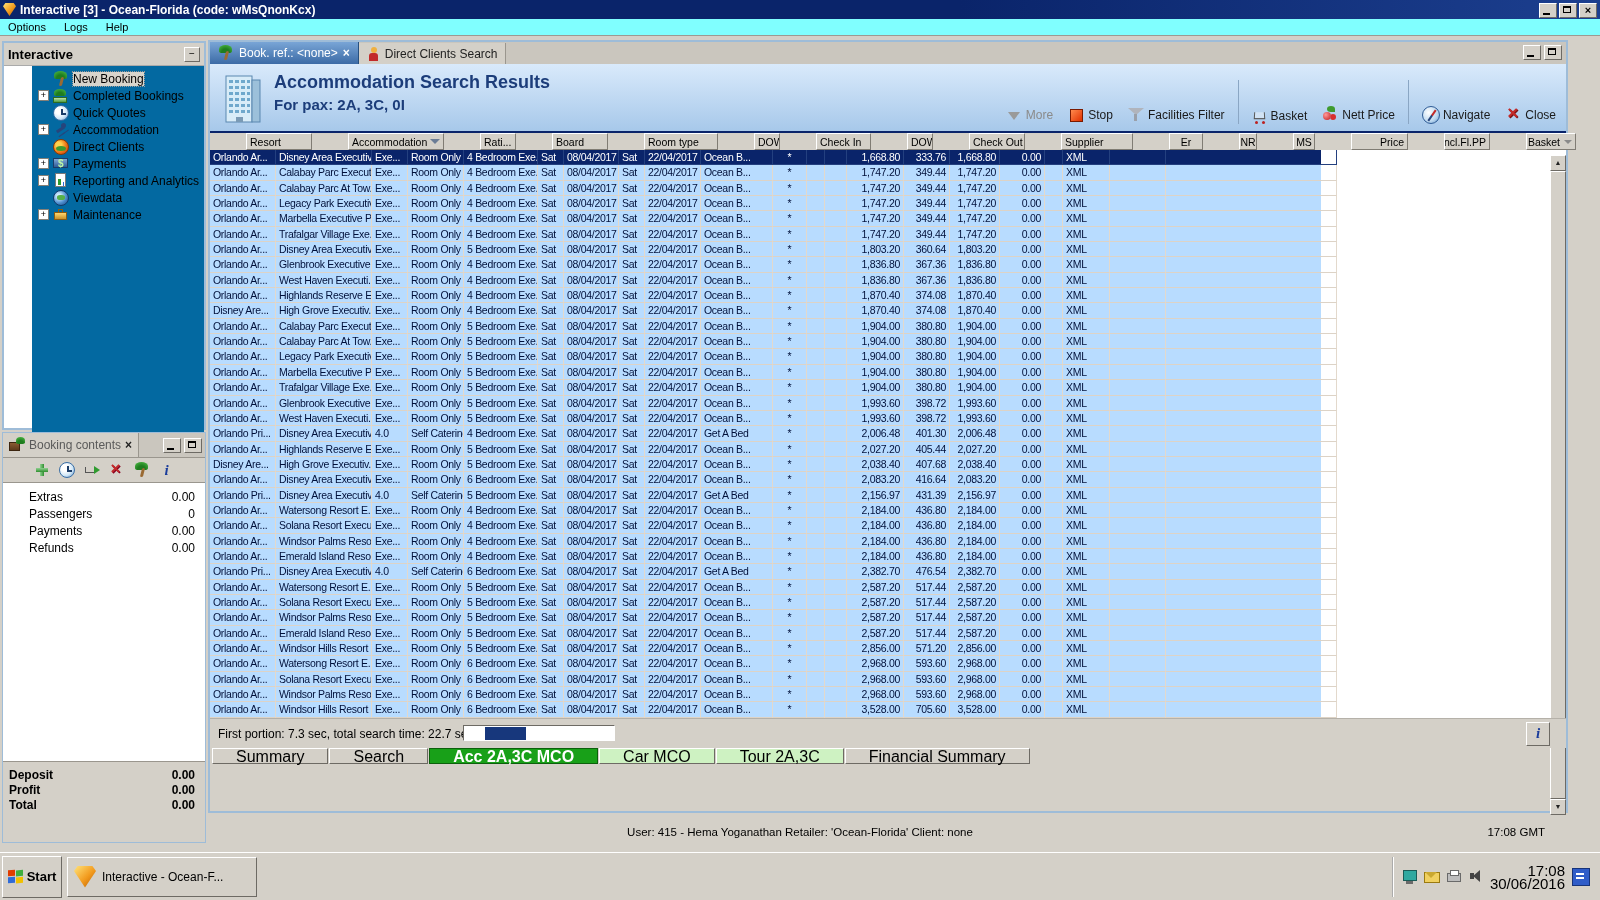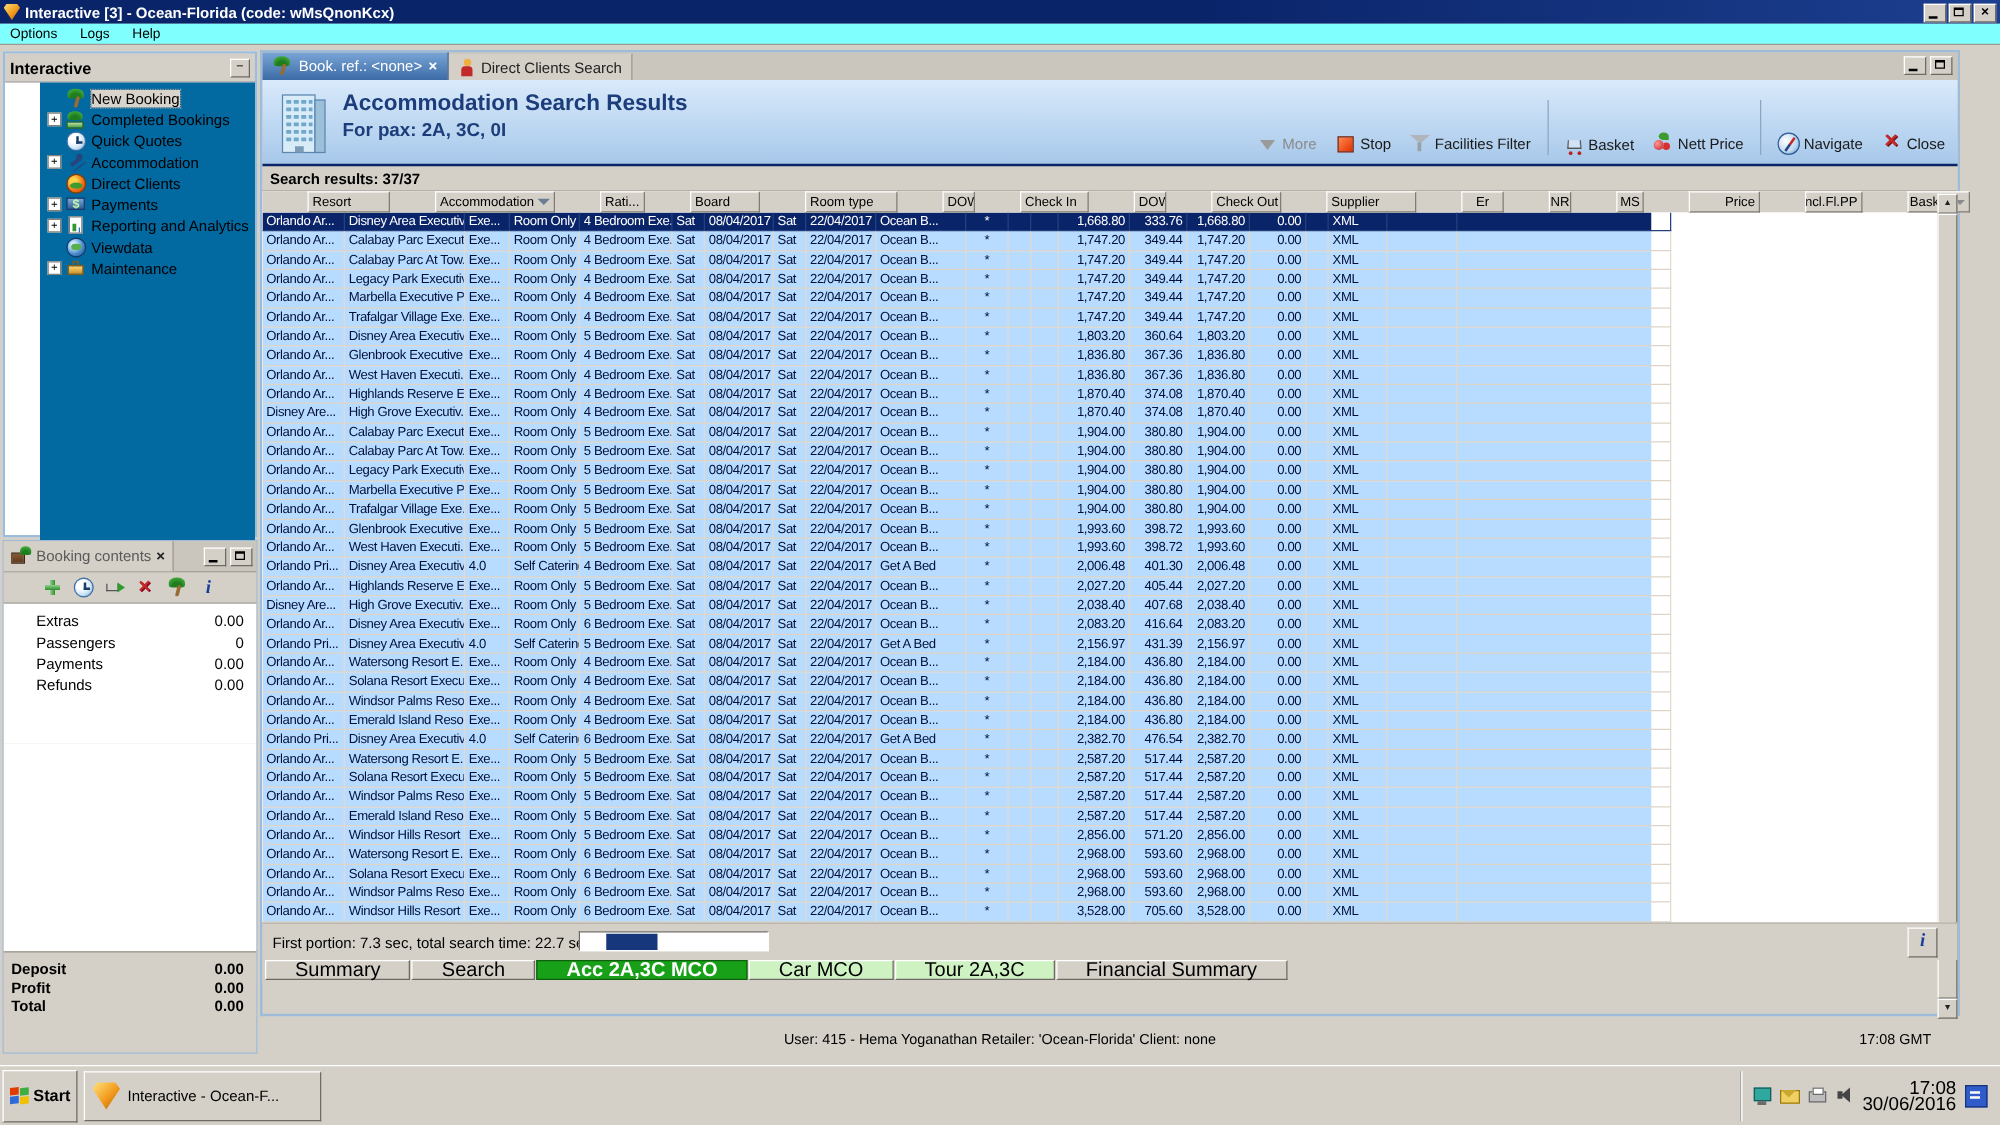--- a/index.html
+++ b/index.html
@@ -397,21 +397,20 @@
           <span class="tbi tbi-nav"></span>
           <span>Navigate</span>
         </div>
         <div class="tb-btn">
           <span class="tbi tbi-closex"></span>
           <span>Close</span>
         </div>
       </div>
   </div>
 
-  <div id="resultsbar">Search results: 37/37</div>
 
   <div id="grid">
     <div id="thead">
         <div class="th c0">
           <span>Resort</span>
         </div>
         <div class="th c1">
           <span>Accommodation</span>
           <span class="funnel-sm"></span>
         </div>

